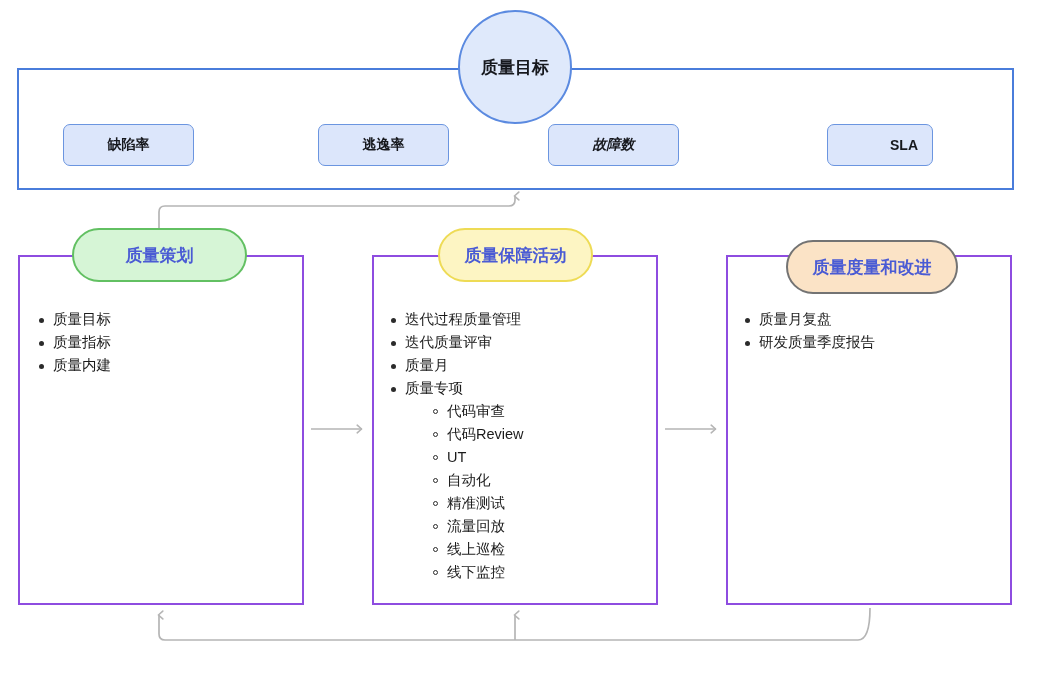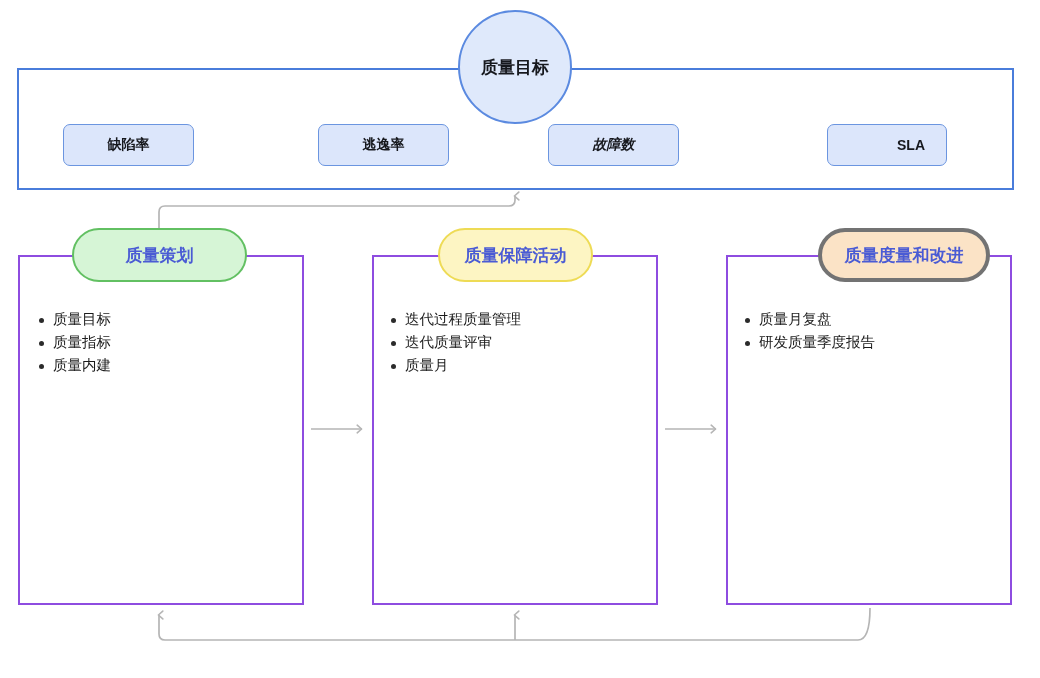--- a/index.html
+++ b/index.html
@@ -23,21 +23,21 @@
   .metric{
     position:absolute;top:124px;height:42px;
     border:1.6px solid #6b95e0;border-radius:7px;
     background:#dce6fb;box-sizing:border-box;
     display:flex;align-items:center;justify-content:center;
     font-size:14px;font-weight:bold;color:#16181d;z-index:3;text-align:right;
   }
   .m1{left:63px;width:131px;}
   .m2{left:318px;width:131px;}
   .m3{left:548px;width:131px;font-style:italic;}
-  .m4{left:827px;width:120px;padding-left:48px;}
+  .m4{left:827px;width:106px;padding-left:48px;}
 
   
   .goal-circle{
     position:absolute;left:458px;top:10px;width:114px;height:114px;
     border-radius:50%;border:2px solid #5b8ae0;background:#dfe9fb;
     display:flex;align-items:center;justify-content:center;
     font-size:17px;font-weight:bold;color:#16181d;z-index:4;box-sizing:border-box;
   }
 
   
@@ -50,21 +50,21 @@
   .col-3{left:726px;width:286px;}
 
   .pill{
     position:absolute;top:228px;height:54px;border-radius:27px;
     display:flex;align-items:center;justify-content:center;
     font-size:17px;font-weight:bold;color:#4a5bd4;
     box-sizing:border-box;z-index:5;
   }
   .pill-1{left:72px;width:175px;background:#d6f5d6;border:2px solid #62c062;}
   .pill-2{left:438px;width:155px;background:#fdf5c3;border:2px solid #eedb55;}
-  .pill-3{left:818px;width:172px;background:#fbe3c6;border:4px solid #737373;}
+  .pill-3{left:786px;width:172px;background:#fbe3c6;border:2px solid #737373;margin-top:12px;}
 
   
   .list{
     position:absolute;z-index:3;font-size:14.5px;line-height:22.5px;color:#1b1b1b;
   }
   .list ul{list-style:none;margin:0;padding:0;}
   .list li{position:relative;padding-left:20px;margin:0 0 0.5px 0;white-space:nowrap;}
   .list li.lvl1::before{
     content:"";position:absolute;left:6px;top:10px;
     width:5px;height:5px;border-radius:50%;background:#2b2b2b;
@@ -127,20 +127,30 @@
         <li class="lvl1">质量目标</li>
         <li class="lvl1">质量指标</li>
         <li class="lvl1">质量内建</li>
       </ul>
   </div>
   <div class="list list-2">
     <ul>
         <li class="lvl1">迭代过程质量管理</li>
         <li class="lvl1">迭代质量评审</li>
         <li class="lvl1">质量月</li>
+        <li class="lvl1">质量专项<ul class="sub">
+            <li class="lvl2">代码审查</li>
+            <li class="lvl2">代码Review</li>
+            <li class="lvl2">UT</li>
+            <li class="lvl2">自动化</li>
+            <li class="lvl2">精准测试</li>
+            <li class="lvl2">流量回放</li>
+            <li class="lvl2">线上巡检</li>
+            <li class="lvl2">线下监控</li>
+          </ul></li>
       </ul>
   </div>
   <div class="list list-3">
     <ul>
         <li class="lvl1">质量月复盘</li>
         <li class="lvl1">研发质量季度报告</li>
       </ul>
   </div>
 
 </div>

